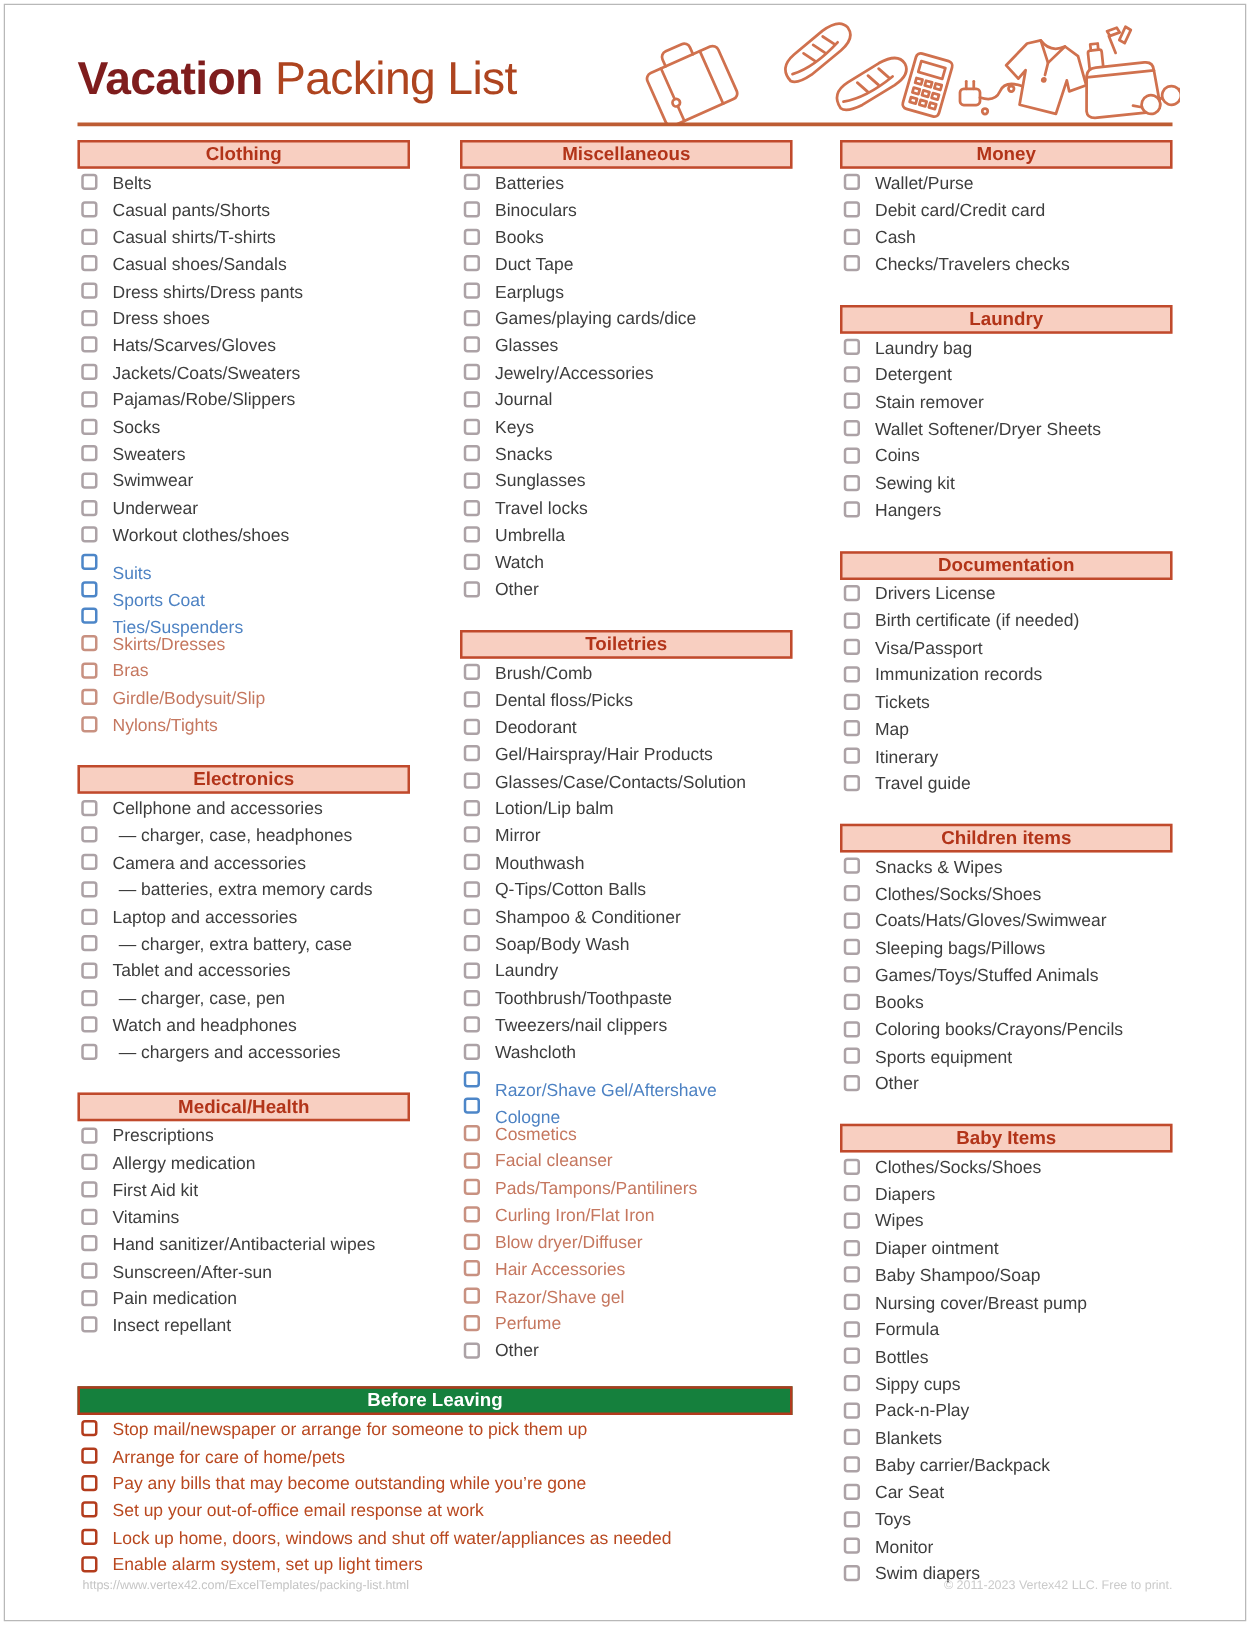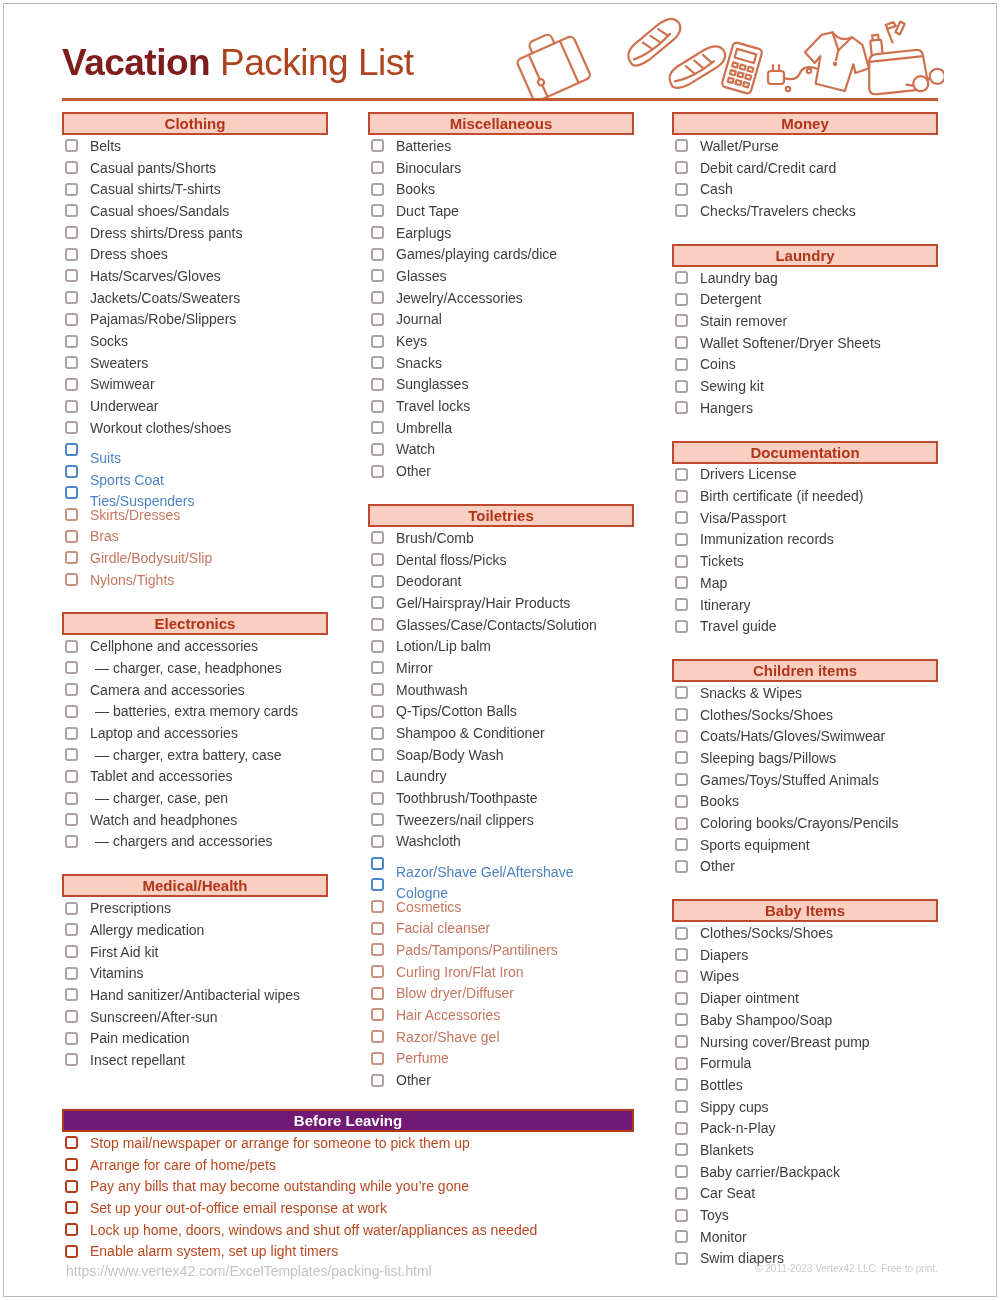--- a/index.html
+++ b/index.html
@@ -22,38 +22,38 @@
 
   .col { position:absolute; top:112px; width:266px; }
   .col-0 { left:62px; } .col-1 { left:368px; } .col-2 { left:672px; }
 
   .section { margin-top:22px; }
   .section:first-child { margin-top:0; }
   .section-header {
     height:23px; line-height:19px; background:#f8cfc1; border:2px solid #c04a2c;
     color:#b23419; font-weight:bold; font-size:15px; text-align:center;
   }
-  .section.solid .section-header { background:#701a75; border-color:#b23a1d; color:#ffffff; }
+  .section.solid .section-header { background:#15803d; border-color:#b23a1d; color:#ffffff; }
 
   .item-row { height:21.7px; display:flex; align-items:center; cursor:default; }
   .checkbox { flex:0 0 auto; width:13px; height:13px; border:2px solid #aca2a6;
               border-radius:3px; margin:0 12px 0 3px; background:#ffffff; }
   .item-label { font-size:14px; color:#3d3d3d; white-space:nowrap; }
   .sub .item-label { margin-left:5px; }
 
   .v-blue  .checkbox { border-color:#4d86c8; }
   .v-blue  .item-label { color:#4d82c3;margin-top:17px; }
   .v-salmon .checkbox { border-color:#c89181; }
   .v-salmon .item-label { color:#c5775f; }
   .v-red .checkbox { border-color:#b33c1d; }
   .v-red .item-label { color:#b9481f; }
 
   .before { position:absolute; left:62px; top:1109px; width:572px; }
 
-  .footer-url { position:absolute; left:66px; top:1263px; font-size:14px; color:#c4c4c4; }
+  .footer-url { position:absolute; left:66px; top:1263px; font-size:10px; color:#c4c4c4; }
   .footer-copy { position:absolute; right:62px; top:1263px; font-size:10px; color:#cbcbcb; }
 </style>
 </head>
 <body>
 
 <div class="page">
   <div class="frame"></div>
 
   <h1 class="title"><span class="bold">Vacation</span><span> Packing List</span></h1>
 

